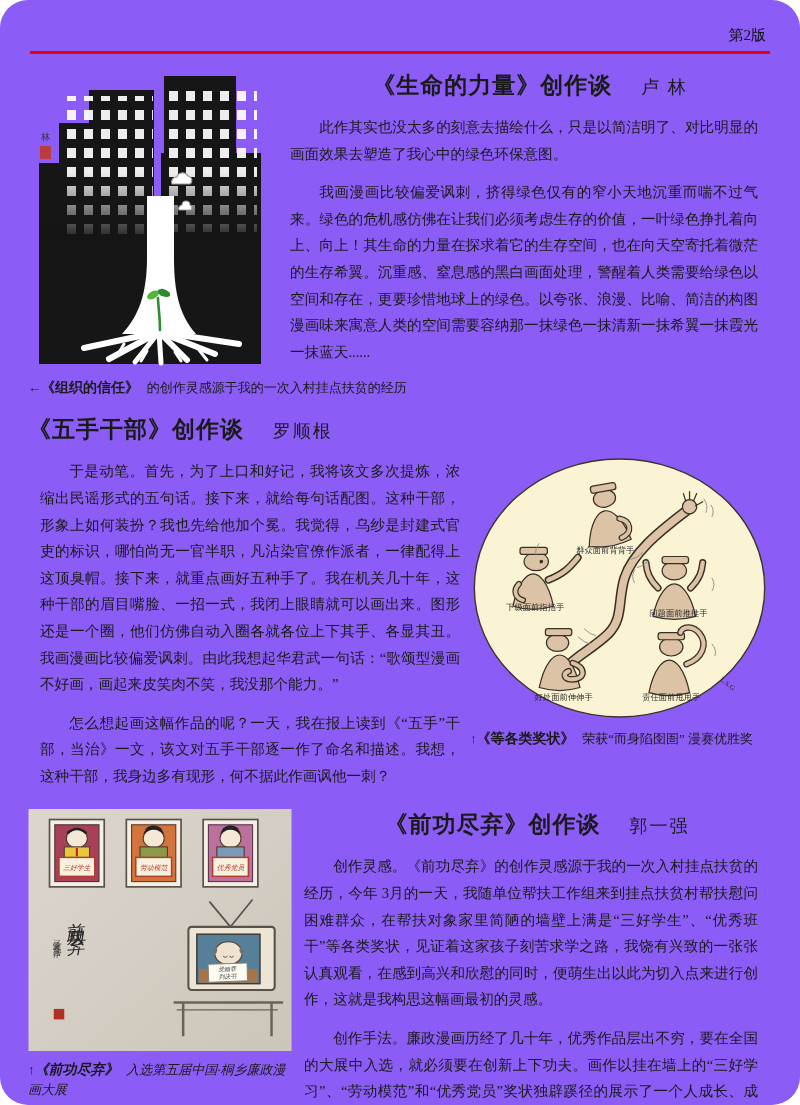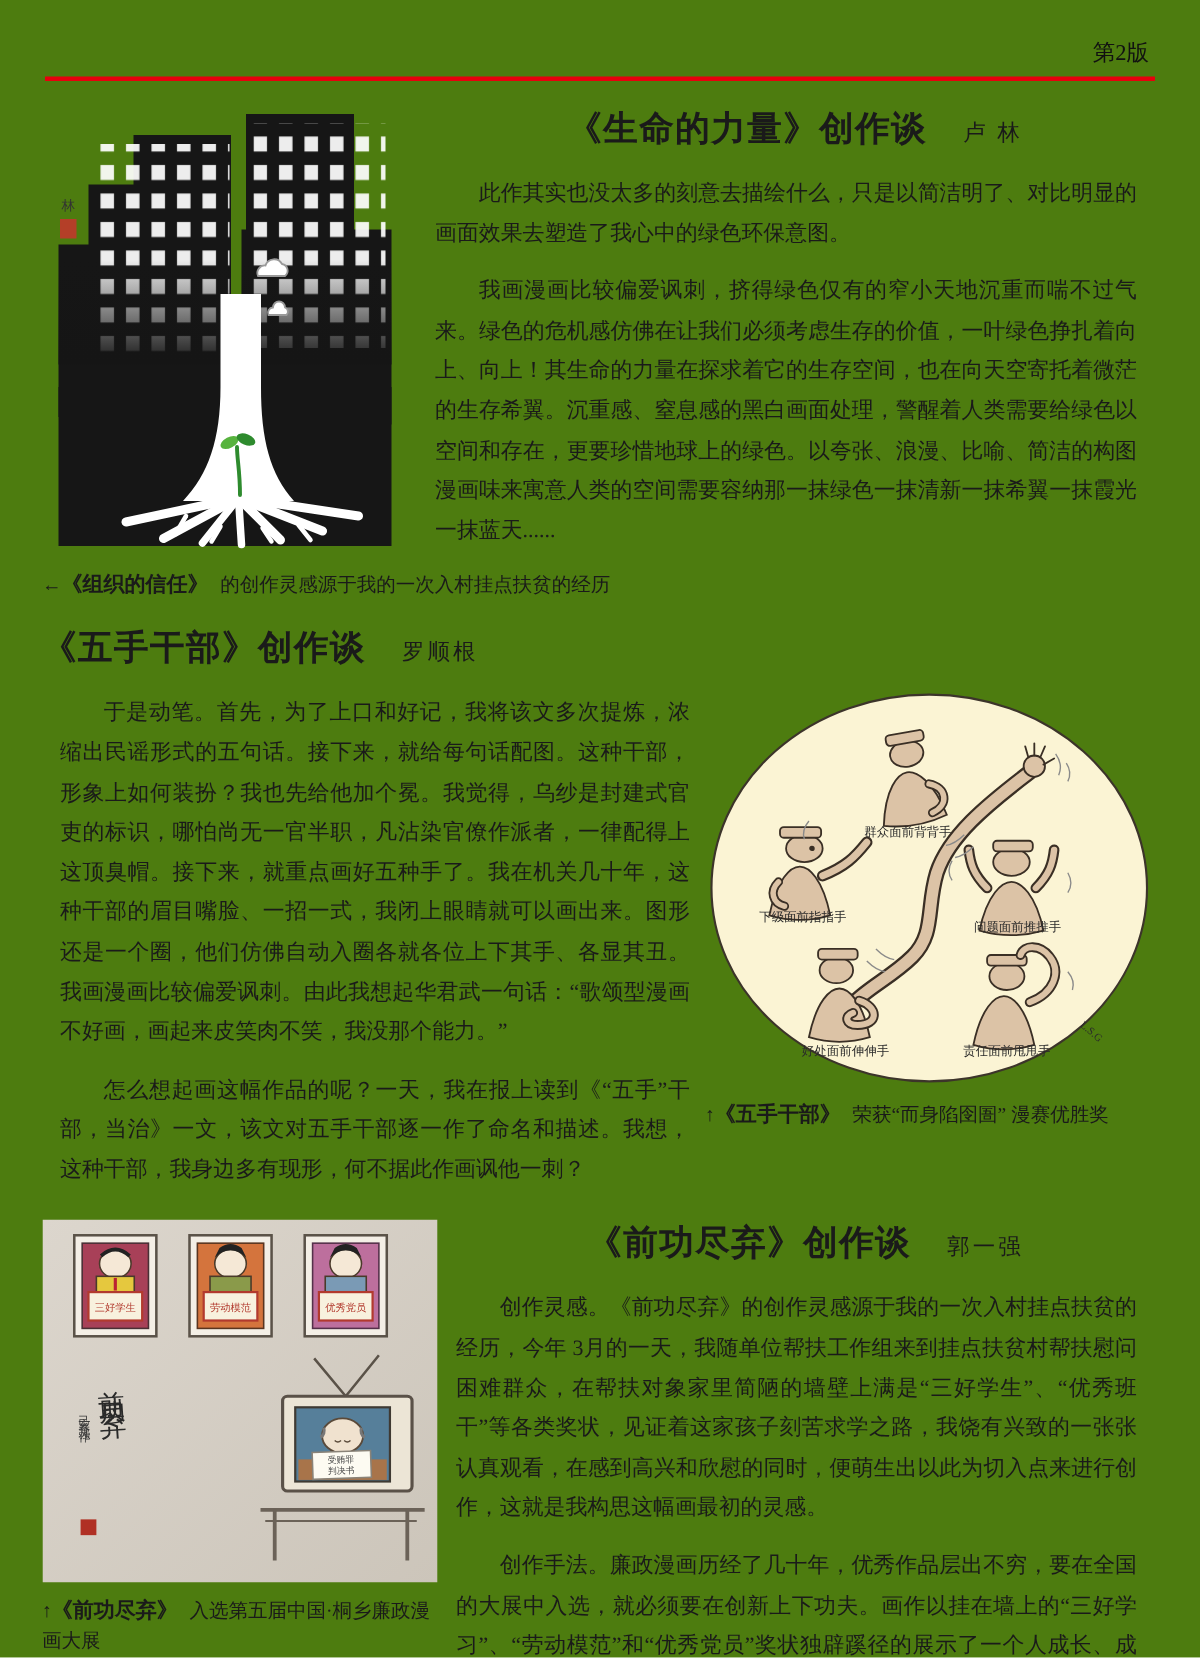--- a/index.html
+++ b/index.html
@@ -1,34 +1,34 @@
 <!DOCTYPE html>
 <html><head>
 <meta charset="utf-8">
 <style>
   html,body{margin:0;padding:0;background:#ffffff;}
-  .page{width:800px;height:1105px;background:#4d7c0f;overflow:hidden;position:relative;
-        font-family:"Liberation Serif","DejaVu Serif",serif;color:#1a1a1a;}
+  .page{width:800px;height:1105px;background:#8b5cf6;overflow:hidden;position:relative;
+        font-family:"Liberation Serif","DejaVu Serif",serif;color:#1a1a1a;border-radius:28px;}
   .masthead{padding:26px 34px 0 30px;text-align:right;font-size:15px;color:#111;}
   .redline{margin:6px 30px 0 30px;border-top:3px solid #e8000d;height:0;}
   .content{padding:2px 30px 0 28px;font-size:14.6px;line-height:26.6px;text-align:justify;}
   .content p{margin:12px;text-indent:2em;}
   .art-title{font-family:"Liberation Sans","DejaVu Sans",sans-serif;font-weight:bold;
              font-size:23px;line-height:30px;text-align:center;margin:14px 0 6px 0;letter-spacing:1px;}
   .art-title .author{font-family:"Liberation Serif","DejaVu Serif",serif;font-weight:normal;
-             font-size:15px;letter-spacing:2px;margin-left:1.6em;}
+             font-size:18px;letter-spacing:2px;margin-left:1.6em;}
   .art-title.left{text-align:left;margin:16px 0 8px 0;}
   .caption{font-size:13px;line-height:20px;text-align:left;text-indent:0;margin:8px 0 2px 0;}
   .caption .cap-title{font-family:"Liberation Sans","DejaVu Sans",sans-serif;font-weight:bold;font-size:14px;}
   .caption .cap-arrow{font-family:"Liberation Sans","DejaVu Sans",sans-serif;font-weight:bold;}
   .caption .cap-text{margin-left:0.6em;}
   .illus1{float:left;width:252px;margin:12px 10px 0 0;}
   .illus2{float:right;width:300px;margin:2px 0 2px 10px;}
   .illus2 .caption{margin-top:6px;}
-  .illus3{float:left;width:264px;margin:8px 12px 2px 0;}
+  .illus3{float:left;width:264px;margin:8px 12px 2px 0;font-style:italic;}
   .clr{clear:both;}
   svg{display:block;}
   svg text{font-family:"Liberation Serif","DejaVu Serif",serif;}
 </style>
 </head>
 <body>
 
 <div class="page">
 
   <div class="masthead">第2版</div>
@@ -182,21 +182,21 @@
         <g font-size="8.2" fill="#2a2a2a" text-anchor="middle">
           <text x="133" y="96">群众面前背背手</text>
           <text x="64" y="152">下级面前指指手</text>
           <text x="205" y="158">问题面前推推手</text>
           <text x="92" y="240">好处面前伸伸手</text>
           <text x="198" y="240">责任面前甩甩手</text>
           <text x="252" y="226" font-size="7" transform="rotate(40 252 226)">L.S.G</text>
         </g>
       </svg>
       <div class="caption">
-        <span class="cap-arrow">↑</span><span class="cap-title">《五手干部》</span><span class="cap-text">荣获“而身陷囹圄” 漫赛优胜奖</span>
+        <span class="cap-arrow">↑</span><span class="cap-title">《等各类奖状》</span><span class="cap-text">荣获“而身陷囹圄” 漫赛优胜奖</span>
       </div>
     </div>
 
     <p>于是动笔。首先，为了上口和好记，我将该文多次提炼，浓缩出民谣形式的五句话。接下来，就给每句话配图。这种干部，形象上如何装扮？我也先给他加个冕。我觉得，乌纱是封建式官吏的标识，哪怕尚无一官半职，凡沾染官僚作派者，一律配得上这顶臭帽。接下来，就重点画好五种手了。我在机关几十年，这种干部的眉目嘴脸、一招一式，我闭上眼睛就可以画出来。图形还是一个圈，他们仿佛自动入圈各就各位上下其手、各显其丑。我画漫画比较偏爱讽刺。由此我想起华君武一句话：“歌颂型漫画不好画，画起来皮笑肉不笑，我没那个能力。”</p>
     <p>怎么想起画这幅作品的呢？一天，我在报上读到《“五手”干部，当治》一文，该文对五手干部逐一作了命名和描述。我想，这种干部，我身边多有现形，何不据此作画讽他一刺？</p>
 
     <div class="clr"></div>
 
     <div class="illus3">
       <svg width="264" height="242" viewBox="0 0 250 230">

